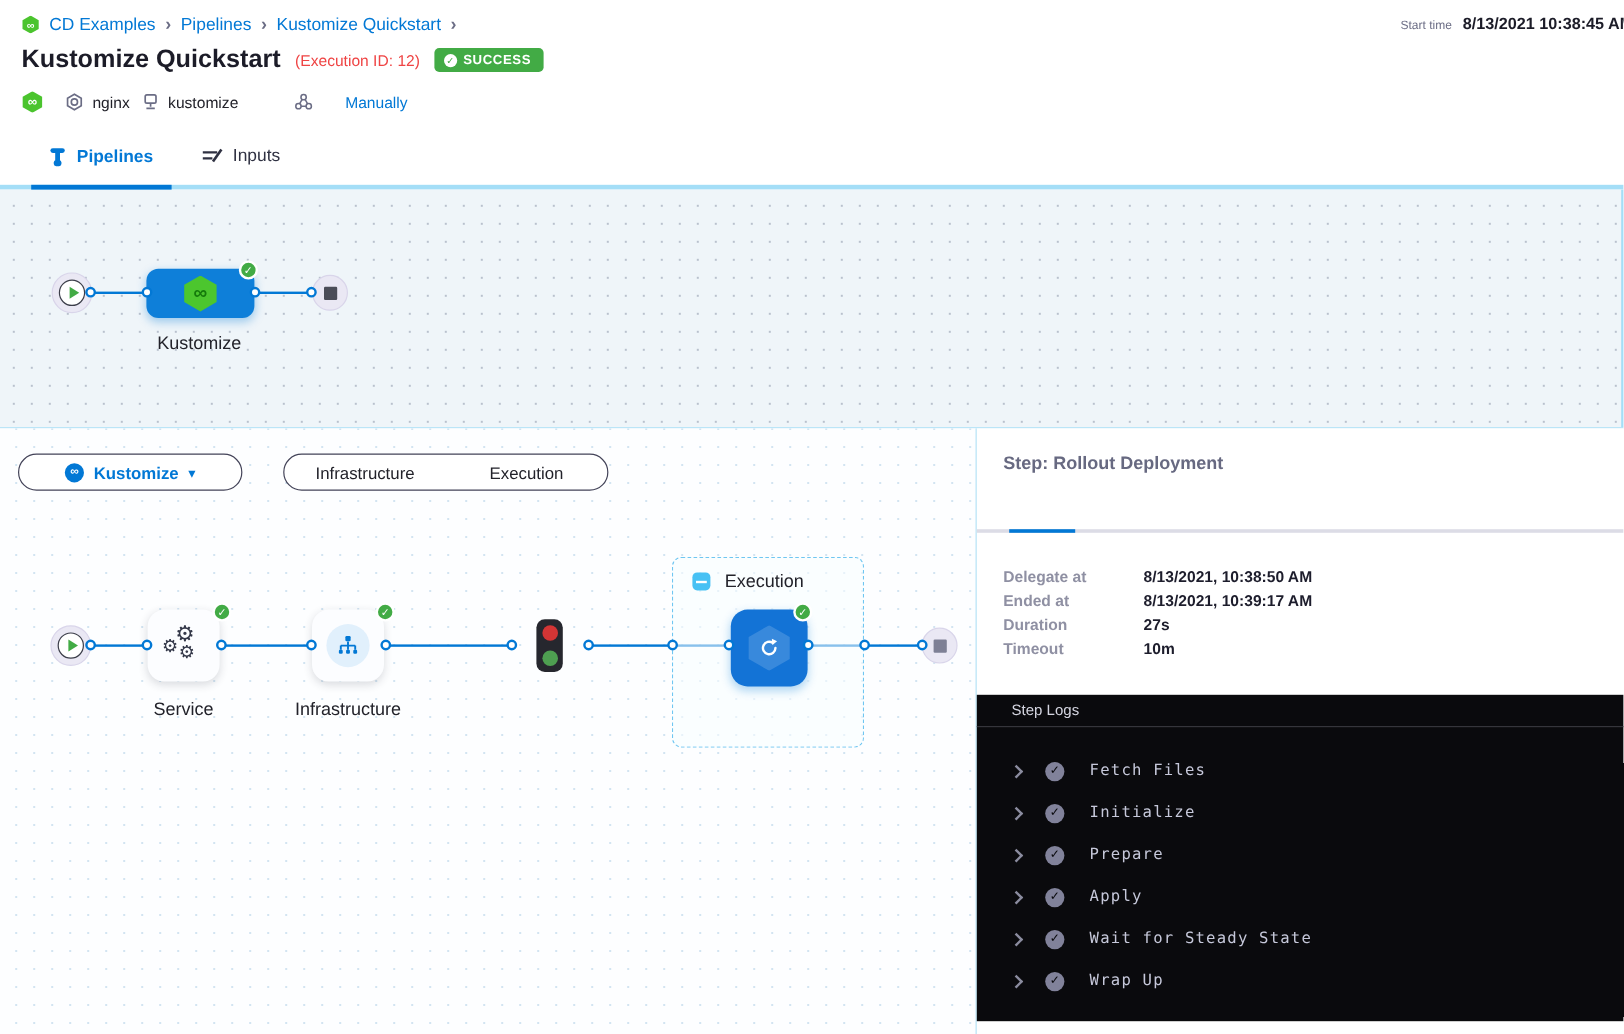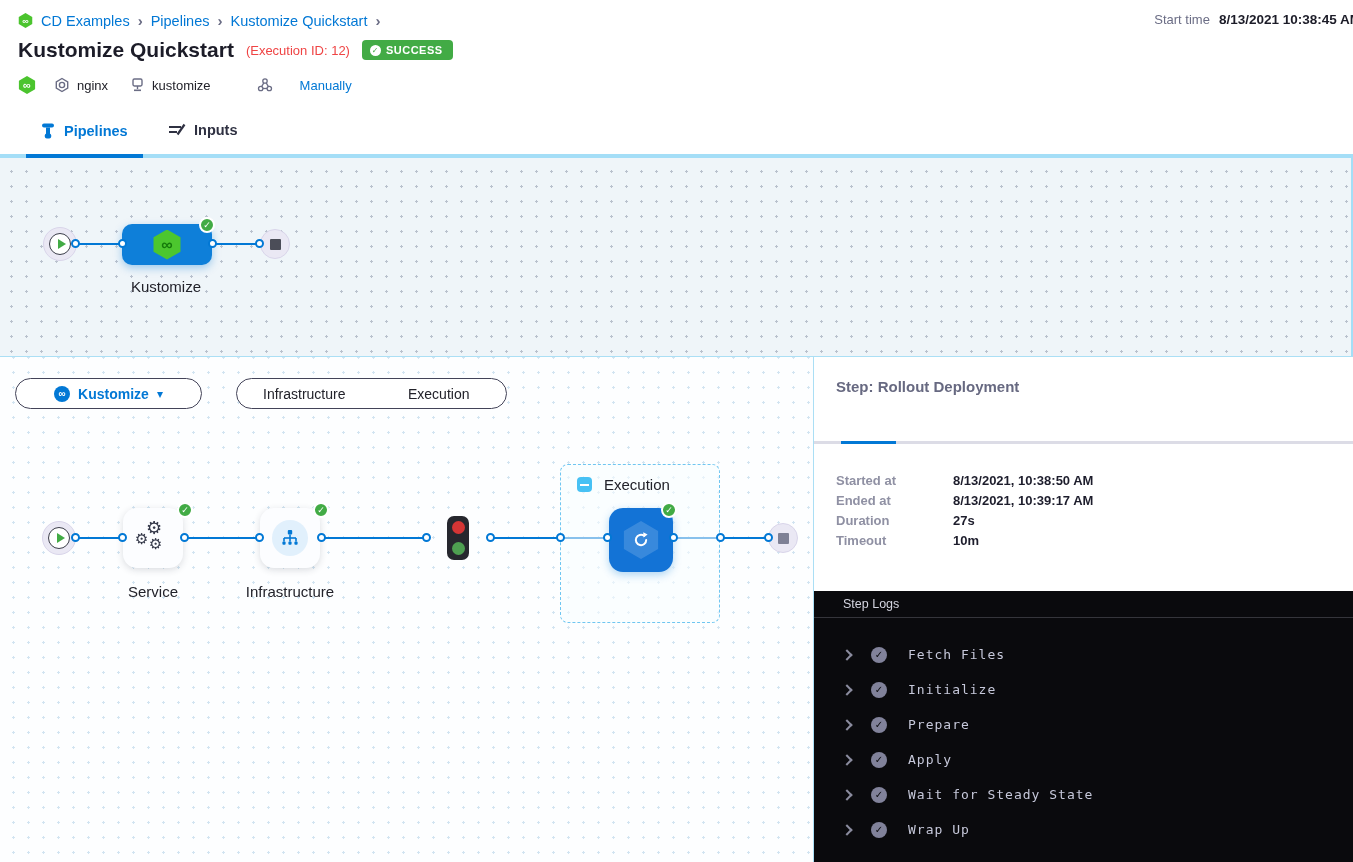--- a/index.html
+++ b/index.html
@@ -20,30 +20,30 @@
   .exec-id { font-size:13px; color:#ef4444; }
   .badge-success { display:inline-flex; align-items:center; gap:5px; background:#42ab45; color:#fff;
     border-radius:4px; padding:4px 10px 4px 8px; font-size:11px; font-weight:700; letter-spacing:.5px; }
   .badge-check { width:11px; height:11px; border-radius:50%; background:#fff; color:#42ab45;
     font-size:8px; line-height:11px; text-align:center; font-weight:700; }
   .metarow { position:absolute; left:18px; top:76px; display:flex; align-items:center; font-size:13px; }
   .meta-item { display:flex; align-items:center; gap:7px; }
   .meta-label { color:#22222a; }
   .meta-link { color:#0278d5; font-weight:500; cursor:pointer;margin-left:20px; }
   .starttime { position:absolute; right:-8px; top:12px; display:flex; align-items:baseline; gap:9px; white-space:nowrap; }
-  .starttime .lbl { color:#6b6d85; font-size:13px; }
+  .starttime .lbl { color:#6b6d85; font-size:10px; }
   .starttime .val { color:#1c1c28; font-size:13.5px; font-weight:700; }
 
   
   .tabbar { position:absolute; left:0; top:112px; width:1353px; height:46px; background:#fff; }
   .tabbar .bluebar { position:absolute; left:0; bottom:0; width:100%; height:4px; background:#a4def7; }
   .tabbar .activebar { position:absolute; left:26px; bottom:0; width:117px; height:4px; background:#0278d5; z-index:2; }
   .tab { position:absolute; top:10px; display:flex; align-items:center; gap:8px; font-size:14.5px; cursor:pointer; }
   .tab.active { color:#0278d5; font-weight:600; }
-  .tab.inactive { color:#2f3142; font-weight:700; }
+  .tab.inactive { color:#2f3142; font-weight:400; }
 
   
   .canvas-top { position:absolute; left:0; top:158px; width:1353px; height:198px;
     background-color:#eff5f9;
     background-image:radial-gradient(circle,#b9c1cd 1.1px,transparent 1.2px);
     background-size:15px 15px; background-position:4px 6px;
     border-right:2px solid #a4def7; }
   .bottom { position:absolute; left:0; top:356px; width:1353px; height:506px; border-top:1px solid #abdff5; display:flex; }
   .canvas-bottom { position:relative; width:814px; height:505px;
     background-color:#fdfeff;
@@ -114,21 +114,21 @@
   .ptab.inactive { color:#22222a; font-weight:500; }
   .ptab-divider { position:absolute; left:0; top:84px; width:100%; height:3px; background:#dcdce6; }
   .ptab-underline { position:absolute; left:27px; top:84px; width:55px; height:3px; background:#0278d5; z-index:2; }
 
   .details { position:absolute; left:22px; top:113px; font-size:13px; }
   .drow { display:flex; height:20px; align-items:center; }
   .dlabel { width:117px; color:#8f90a3; font-weight:600; }
   .dvalue { color:#1d1d2c; font-weight:700; }
   .dlink { color:#0278d5; font-weight:700; cursor:pointer; }
 
-  .steplogs { position:absolute; left:0; top:234px; width:100%; height:272px; background:#0a0a0d; }
+  .steplogs { position:absolute; left:0; top:222px; width:100%; height:272px; background:#0a0a0d; }
   .steplogs-header { height:27px; border-bottom:1px solid #35353b; display:flex; align-items:center; padding-left:29px;
     color:#d4d5e0; font-size:12.5px; }
   .logbody { padding-top:19px; }
   .logrow { height:35px; display:flex; align-items:center; padding-left:29px; cursor:pointer; }
   .log-chevron { width:8px; height:8px; border-top:2px solid #8b8c9f; border-right:2px solid #8b8c9f;
     transform:rotate(45deg); margin-right:20px; }
   .log-check { width:16px; height:16px; border-radius:50%; background:#81829a; color:#0a0a0d; font-size:10px;
     line-height:16px; text-align:center; font-weight:700; margin-right:21px; }
   .log-text { font-family:"DejaVu Sans Mono","Liberation Mono",monospace; font-size:13px; color:#c6c8da; letter-spacing:1px; }
 
@@ -163,21 +163,21 @@
       <span class="badge-success">
         <span class="badge-check">✓</span>
         <span>SUCCESS</span>
       </span>
     </div>
 
     <div class="metarow">
       <span class="hexlogo" style="width:18px;height:18px;font-size:11px;margin-right:18px;">
           <span>∞</span>
         </span>
-      <span class="meta-item" style="margin-right:22px;">
+      <span class="meta-item" style="margin-right:10px;">
         <svg width="16" height="16" viewBox="0 0 16 16">
           <polygon points="8,1.5 13.7,4.8 13.7,11.2 8,14.5 2.3,11.2 2.3,4.8" fill="none" stroke="#6b6d85" stroke-width="1.4"></polygon>
           <circle cx="8" cy="8" r="2.6" fill="none" stroke="#6b6d85" stroke-width="1.4"></circle>
         </svg>
         <span class="meta-label">nginx</span>
       </span>
       <span class="meta-item" style="margin-right:46px;">
         <svg width="15" height="16" viewBox="0 0 15 16">
           <rect x="3" y="2" width="9" height="7" rx="1.4" fill="none" stroke="#6b6d85" stroke-width="1.4"></rect>
           <line x1="7.5" y1="9" x2="7.5" y2="12" stroke="#6b6d85" stroke-width="1.4"></line>
@@ -345,21 +345,21 @@
     </div>
 
     <div class="panel">
       <div class="panel-title">Step: Rollout Deployment</div>
 
       <div class="ptab-divider"></div>
       <div class="ptab-underline"></div>
 
       <div class="details">
         <div class="drow">
-          <span class="dlabel">Started at</span>
+          <span class="dlabel">Delegate at</span>
           <span class="dvalue">8/13/2021, 10:38:50 AM</span>
         </div>
         <div class="drow">
           <span class="dlabel">Ended at</span>
           <span class="dvalue">8/13/2021, 10:39:17 AM</span>
         </div>
         <div class="drow">
           <span class="dlabel">Duration</span>
           <span class="dvalue">27s</span>
         </div>

